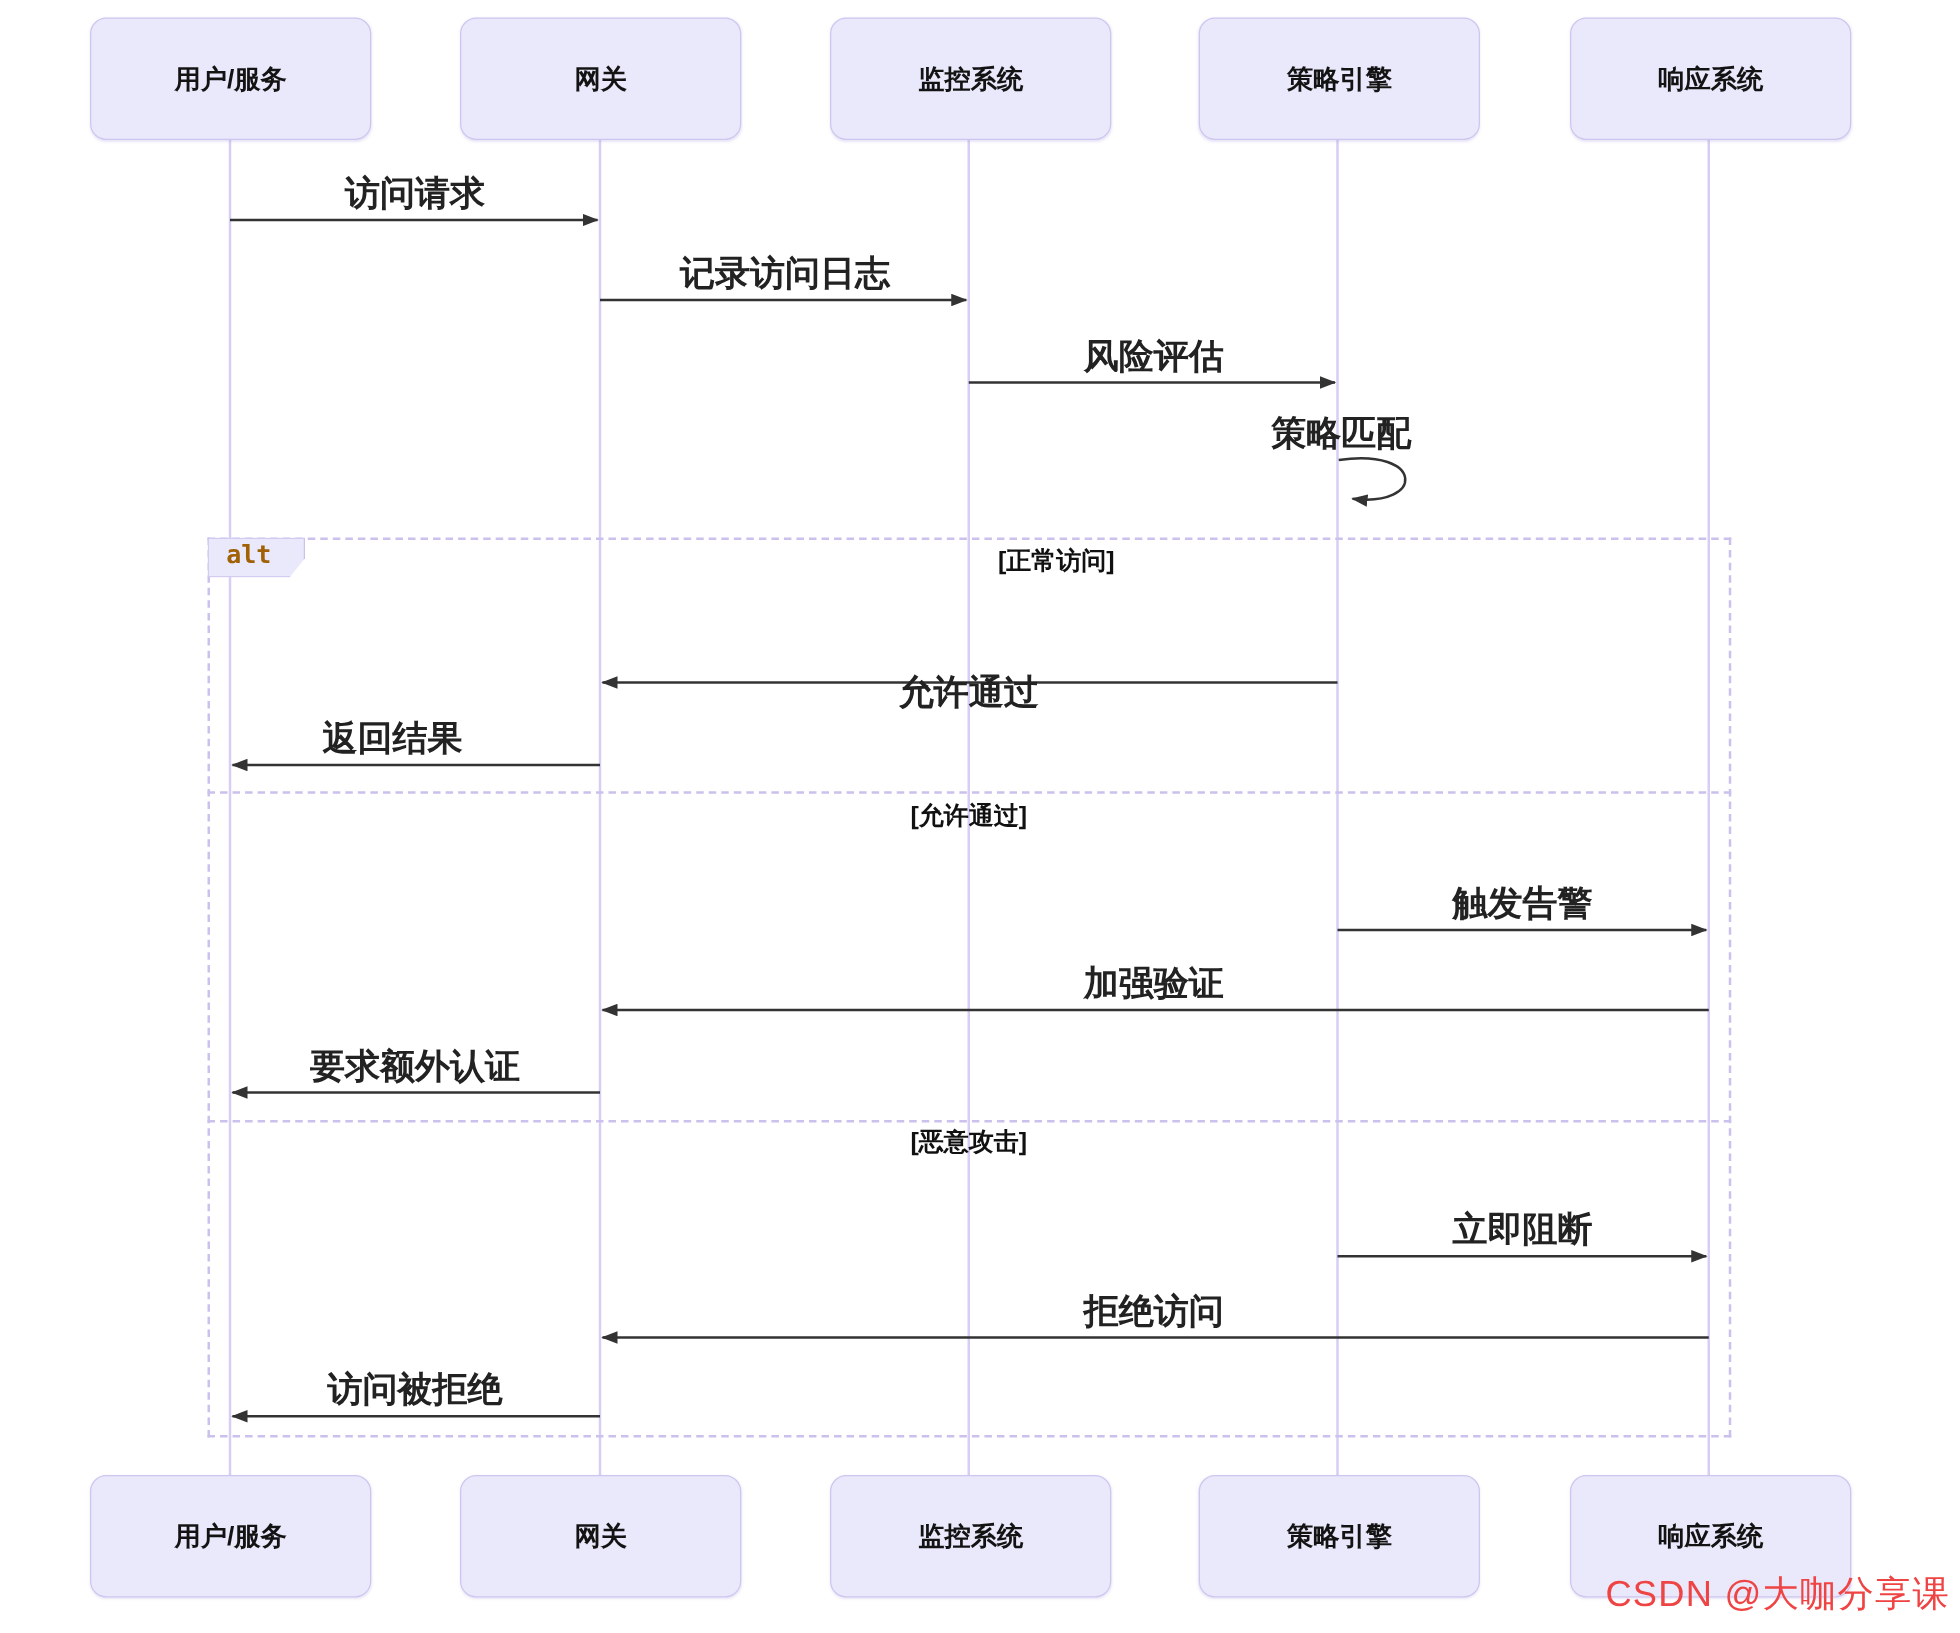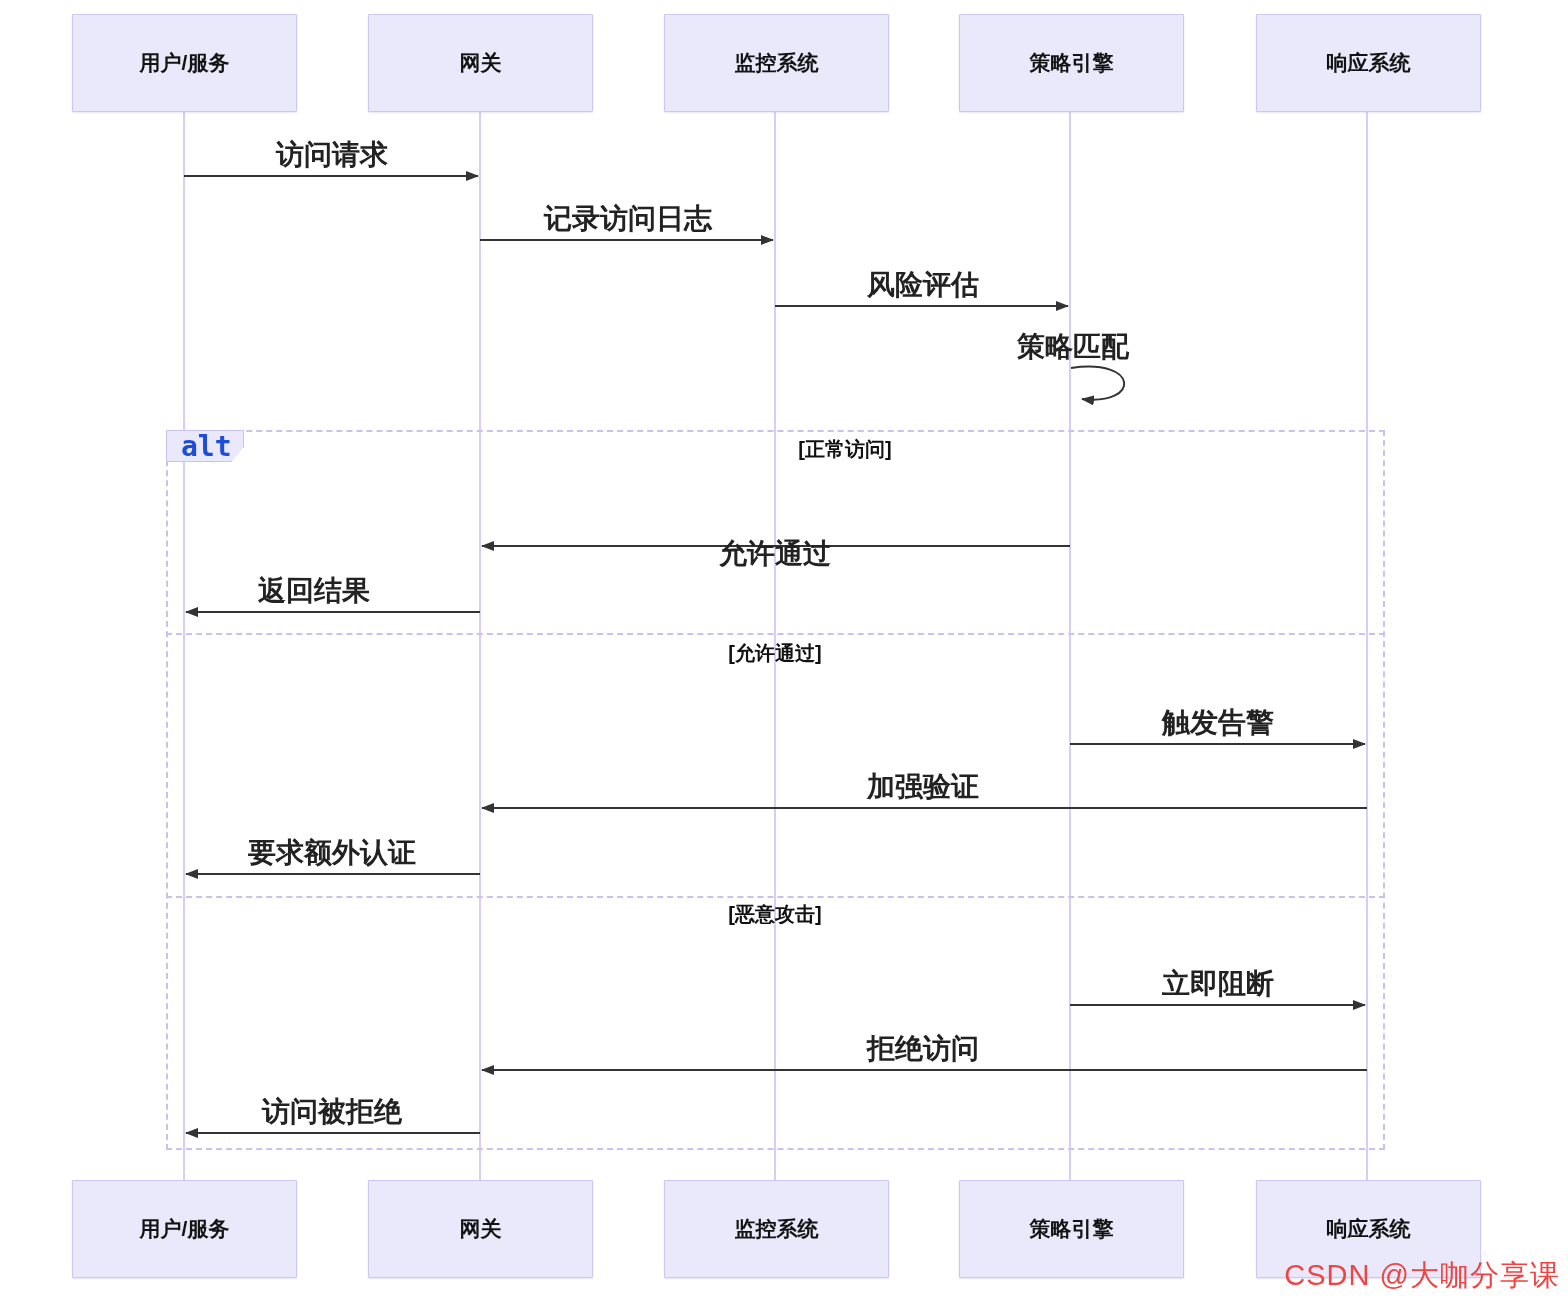--- a/index.html
+++ b/index.html
@@ -2,21 +2,21 @@
 <html><head>
 <meta charset="utf-8">
 <style>
   html,body{margin:0;padding:0;background:#ffffff;}
   #canvas{
     position:relative;width:1568px;height:1306px;background:#ffffff;overflow:hidden;
     font-family:"Liberation Sans","DejaVu Sans",sans-serif;color:#1f1f1f;
   }
   .actor{
     position:absolute;width:223px;height:96px;
-    background:#E9E9FB;border:1px solid #CFC6F0;border-radius:1px;
+    background:#E9E9FB;border:1px solid #CFC6F0;border-radius:13px;
     display:flex;align-items:center;justify-content:center;
     font-size:21px;font-weight:600;color:#131313;
     box-shadow:0 1px 2px rgba(160,150,220,.25);
   }
   .lifeline{
     position:absolute;top:110px;height:1070px;width:2px;background:#D8CEF4;
   }
   .msg-label{
     position:absolute;transform:translateX(-50%);
     font-size:28px;font-weight:600;color:#222;white-space:nowrap;line-height:26px;
@@ -30,23 +30,23 @@
     border:2px dashed #CCC1EC;box-sizing:border-box;
   }
   .alt-divider{
     position:absolute;left:166px;width:1219px;height:0;
     border-top:2px dashed #CCC1EC;
   }
   .alt-title{
     position:absolute;left:166px;top:430px;width:78px;height:32px;
     background:#E9E9FB;border:1px solid #CCC1EC;box-sizing:border-box;
     clip-path:polygon(0 0,100% 0,100% 52%,84% 100%,0 100%);
-    display:flex;align-items:center;
+    display:flex;
     padding-left:14px;font-family:"DejaVu Sans Mono","Liberation Mono",monospace;
-    font-size:28px;font-weight:600;color:#1d4ed8;
+    font-size:20px;font-weight:600;color:#a16207;
   }
   .watermark{
     position:absolute;right:8px;top:1256px;
     font-size:29px;color:#ef4444;letter-spacing:1px;white-space:nowrap;
   }
   svg.overlay{position:absolute;left:0;top:0;}
 </style>
 </head>
 <body>
 

